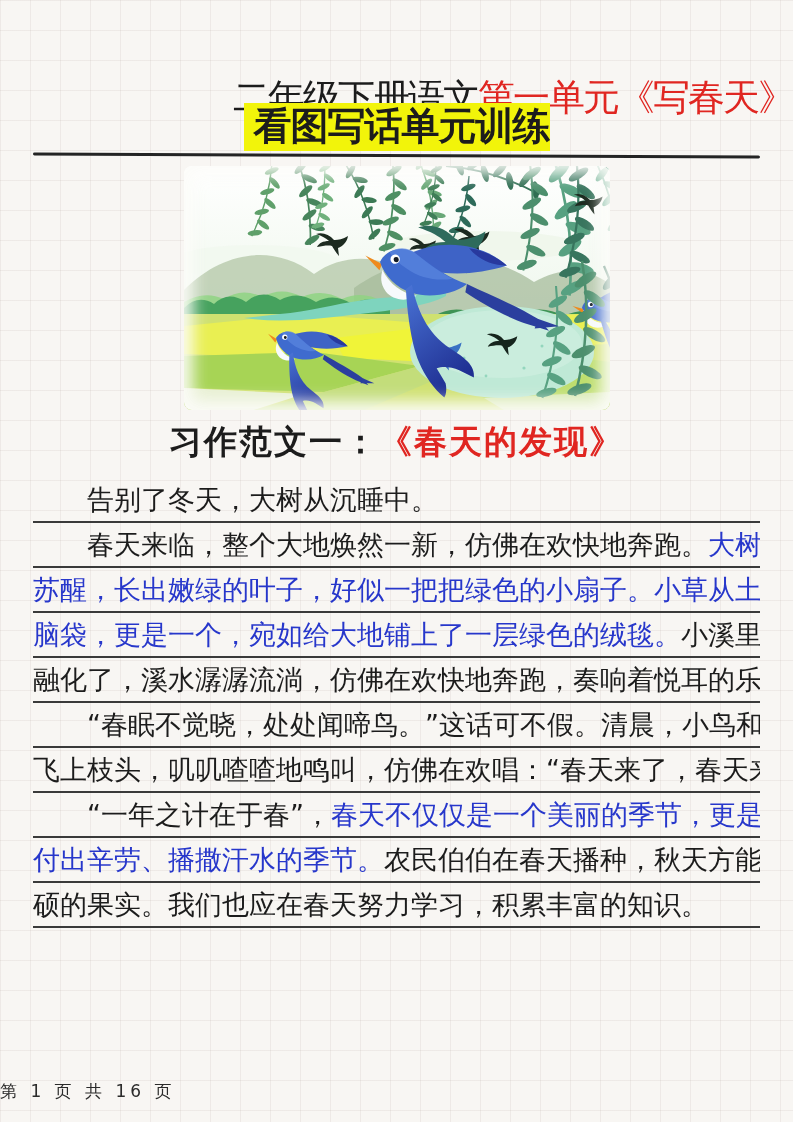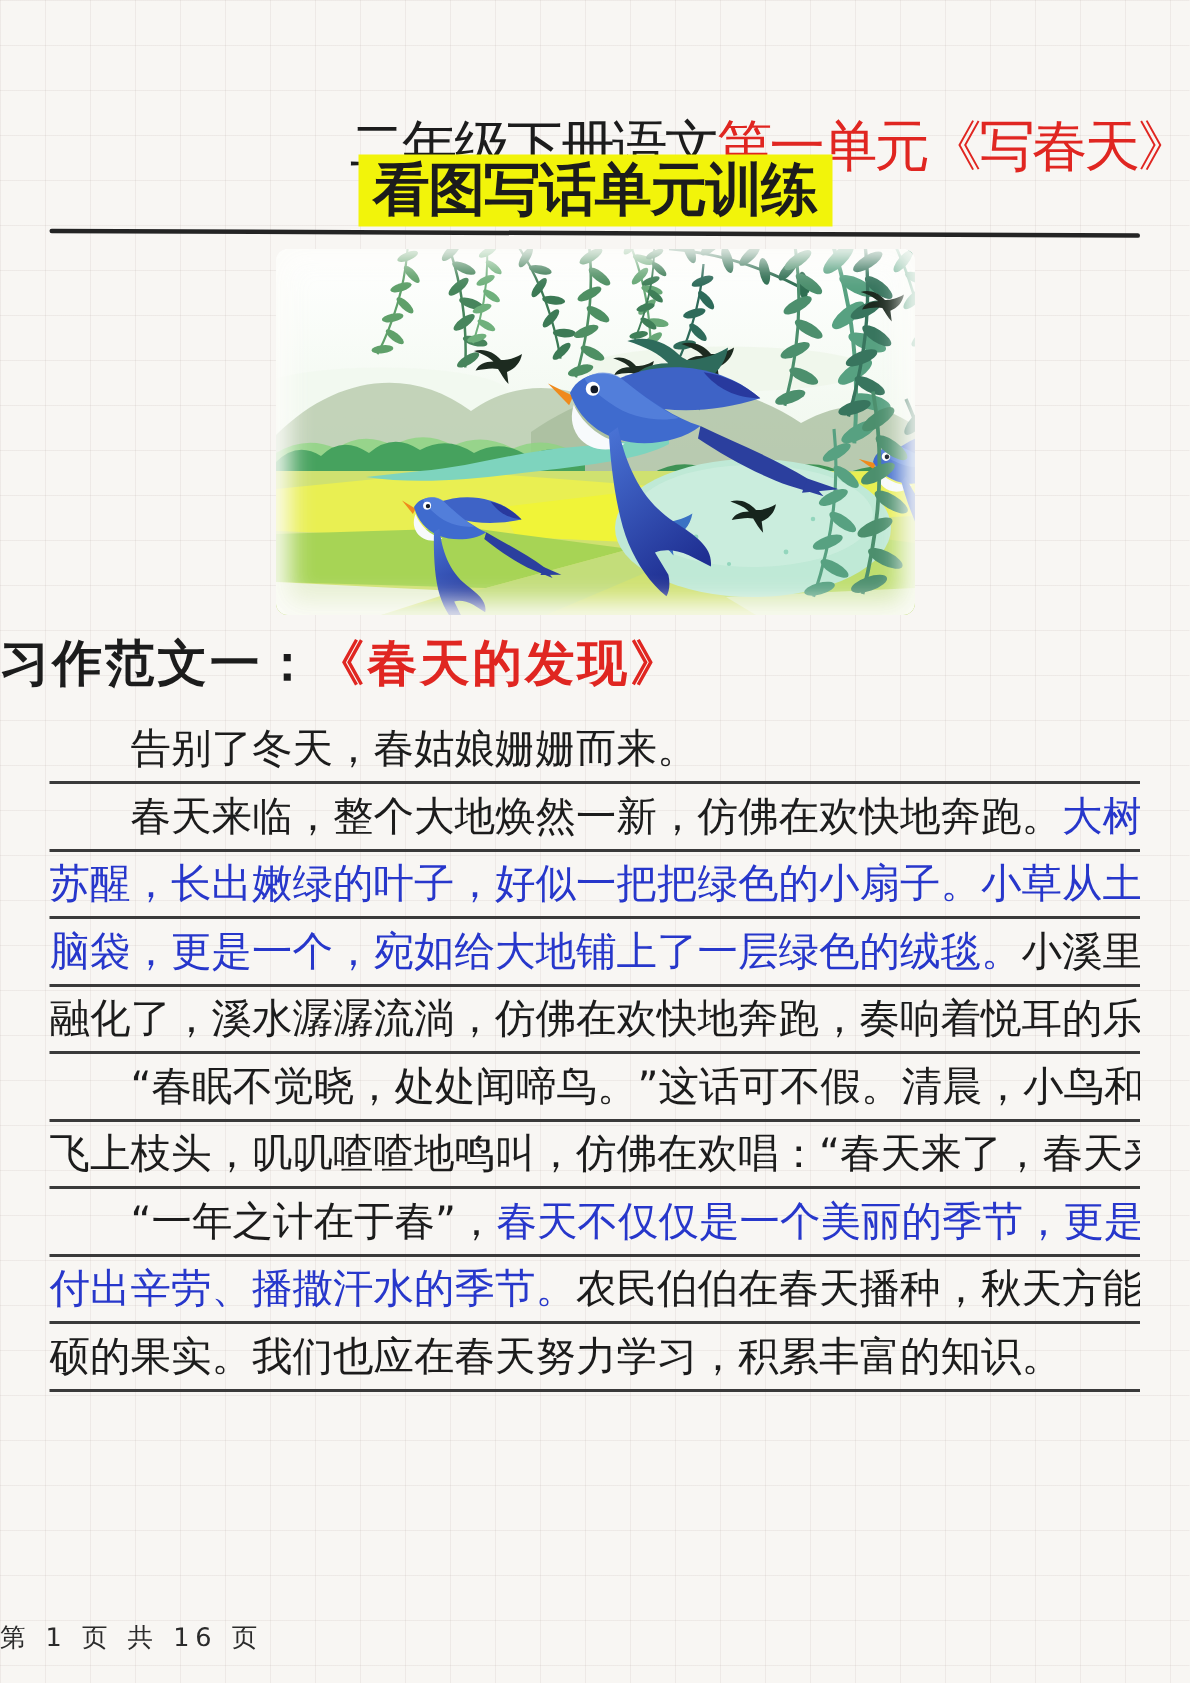--- a/index.html
+++ b/index.html
@@ -15,36 +15,36 @@
   }
   .hdr-title{
     position:absolute;top:44px;left:0;width:100%;text-align:right;
     font-size:37px;font-weight:400;letter-spacing:-2px;white-space:nowrap;margin-top:29px;
   }
   .hdr-title .red{color:var(--accent-red,#e02621);}
   .hdr-sub{
     position:absolute;top:101px;left:0;width:100%;text-align:center;
     font-size:38px;font-weight:900;letter-spacing:-1px;white-space:nowrap;
   }
-  .hdr-sub .hl{background:var(--highlight-yellow,#f2f40a);padding:1px 10px 3px 10px;}
+  .hdr-sub .hl{background:var(--highlight-yellow,#f2f40a);padding:1px 0 3px 10px;}
   .hdr-rule{
     position:absolute;top:154px;left:33px;width:727px;height:3px;
     background:#242424;transform:rotate(0.25deg);border-radius:2px;
   }
   .illus{
     position:absolute;top:166px;left:184px;width:426px;height:244px;
     border-radius:8px;overflow:hidden;
   }
   .illus svg{display:block;}
   .illus-fade{
     position:absolute;inset:0;pointer-events:none;border-radius:8px;
     box-shadow:inset 0 0 16px 9px rgba(252,252,249,.95);
   }
   .section-title{
-    position:absolute;top:420px;left:0;width:100%;
+    position:absolute;top:420px;left:0;width:100%;text-align:center;
     font-size:33px;font-weight:700;letter-spacing:2px;white-space:nowrap;
   }
   .section-title .red{color:var(--accent-red,#d5261f);}
   .essay{
     position:absolute;top:478px;left:33px;width:727px;
     font-size:27px;font-weight:500;
     background:repeating-linear-gradient(to bottom,
       transparent 0 43px, var(--rule-line,#3a3a3a) 43px 45px);
   }
   .essay .line{
@@ -171,21 +171,21 @@
     <use href="#swallow" transform="translate(196,96) rotate(-3) scale(1.02)"></use>
   </svg>
   <div class="illus-fade"></div>
 </div>
 
 <div class="section-title">
   <span>习作范文一：</span><span class="red">《春天的发现》</span>
 </div>
 
 <div class="essay">
-    <p class="line ind"><span class="ink">告别了冬天，春姑娘姗姗而来。</span></p>
+    <p class="line ind"><span class="ink">告别了冬天，大树从沉睡中。</span></p>
     <p class="line ind"><span class="ink">春天来临，整个大地焕然一新，仿佛在欢快地奔跑。</span><span class="blue">大树从沉睡中</span></p>
     <p class="line"><span class="blue">苏醒，长出嫩绿的叶子，好似一把把绿色的小扇子。小草从土里探出</span></p>
     <p class="line"><span class="blue">脑袋，更是一个，宛如给大地铺上了一层绿色的绒毯。</span><span class="ink">小溪里的冰</span></p>
     <p class="line"><span class="ink">融化了，溪水潺潺流淌，仿佛在欢快地奔跑，奏响着悦耳的乐章。</span></p>
     <p class="line ind"><span class="ink">“春眠不觉晓，处处闻啼鸟。”这话可不假。清晨，小鸟和燕子</span></p>
     <p class="line"><span class="ink">飞上枝头，叽叽喳喳地鸣叫，仿佛在欢唱：“春天来了，春天来了！”</span></p>
     <p class="line ind"><span class="ink">“一年之计在于春”，</span><span class="blue">春天不仅仅是一个美丽的季节，更是一个</span></p>
     <p class="line"><span class="blue">付出辛劳、播撒汗水的季节。</span><span class="ink">农民伯伯在春天播种，秋天方能收获丰</span></p>
     <p class="line"><span class="ink">硕的果实。我们也应在春天努力学习，积累丰富的知识。</span></p>
   </div>

